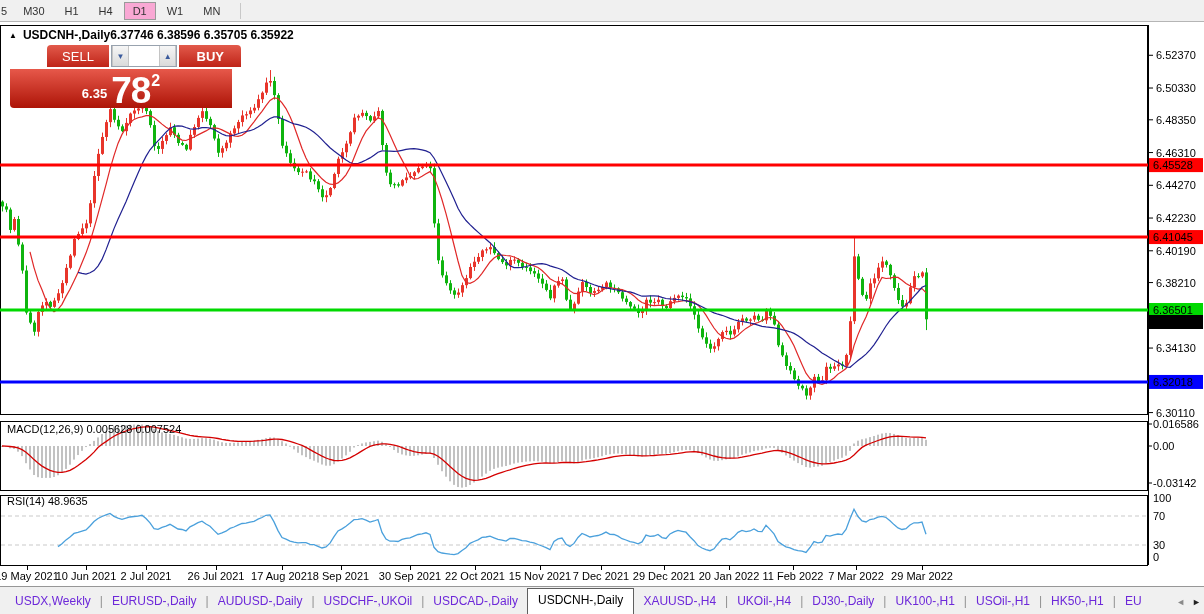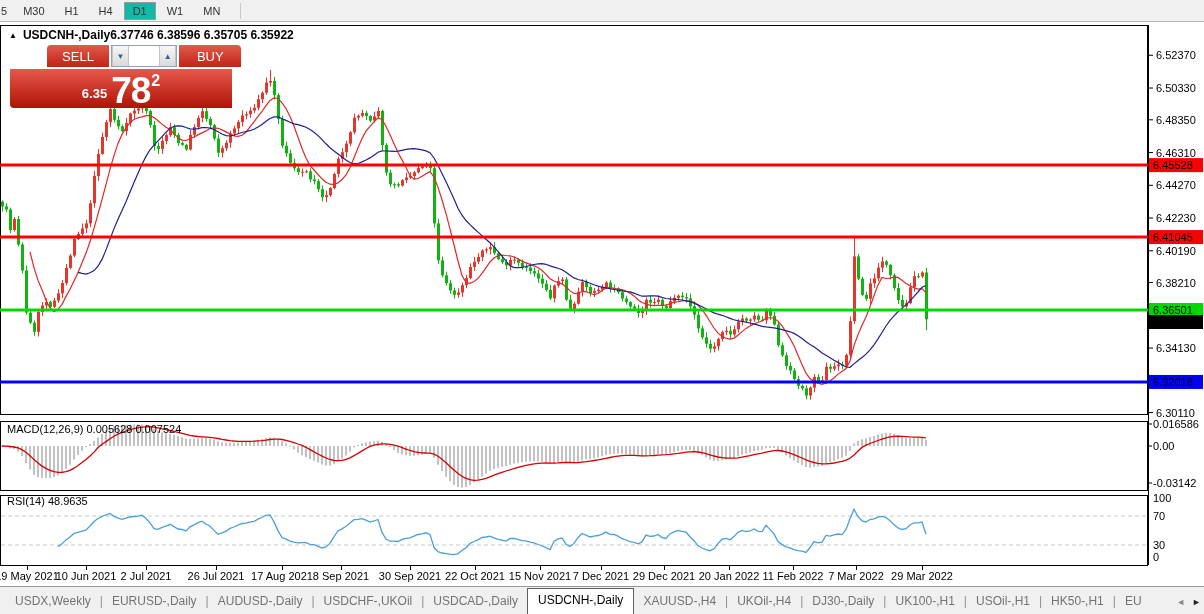--- a/index.html
+++ b/index.html
@@ -5,36 +5,36 @@
   * { margin:0; padding:0; box-sizing:border-box; }
   html,body { width:1204px; height:614px; background:#fff; font-family:"Liberation Sans",sans-serif; }
   #app { position:relative; width:1204px; height:614px; overflow:hidden; background:#fff; }
 
   
   .toolbar { position:absolute; left:0; top:0; width:1204px; height:22px;
              background:#f0f0f0; border-bottom:1px solid #b5b5b5;
              display:flex; align-items:center; }
   .tf-btn { font-size:11px; color:#333; padding:2px 8px; margin:0 1px; border:1px solid transparent; }
   .tf-btn.partial { padding:2px 4px 2px 0; margin-left:0; }
-  .tf-btn.active { background:#14b8a6; border:1px solid #9a9a9a; }
+  .tf-btn.active { background:#f9a8d4; border:1px solid #9a9a9a; }
   .tf-sep { width:1px; height:16px; background:#c8c8c8; margin-left:10px; }
 
   
   .chart-title { position:absolute; left:9px; top:28px; z-index:6; font-size:12px; font-weight:700; color:#000;
                  display:flex; align-items:center; }
   .collapse-tri { font-size:8px; margin-right:6px; font-weight:400; }
   .chart-title .ohlc { font-weight:700; }
 
   
   .tp { position:absolute; left:10px; top:45px; width:222px; z-index:6; }
   .tp-row1 { display:flex; height:22px; gap:2px;padding-left:37px; }
   .btn-sell,.btn-buy { flex:0 0 62px; background:linear-gradient(#e25a4b,#bf2418); color:#fff;
                        font-size:13px; display:flex; align-items:center; justify-content:center; }
   .btn-sell { border-radius:4px 0 0 0; }
-  .btn-buy  { border-radius:0 4px 0 0; }
+  .btn-buy  { border-radius:0 4px 0 0;font-weight:bold; }
   .spinner { flex:1; display:flex; background:#fff; border:1px solid #98a2ae; }
   .spin-btn { width:17px; background:linear-gradient(#f6f6f6,#dadada); color:#3a5a9c; font-size:8px;
               display:flex; align-items:center; justify-content:center; border-left:1px solid #c4c4c4; border-right:1px solid #c4c4c4; }
   .spin-val { flex:1; text-align:right; font-size:13px; padding:2px 5px 0 0; color:#4d7c0f;margin-top:40px; }
   .tp-row2 { display:flex; gap:11px; margin-top:2px; height:39px; }
   .price-cell { flex:1; background:linear-gradient(#e7584a,#ad1407); color:#fff;
                 display:flex; align-items:flex-end; justify-content:center; padding-bottom:1px; }
   .price-cell.left  { border-radius:0 0 0 4px; }
   .price-cell.right { border-radius:0 0 4px 0; }
   .pc-small { font-size:13px; font-weight:700; margin:0 4px 6px 0; }
@@ -46,21 +46,21 @@
   .macd-label { top:423px; }
   .rsi-label  { top:495px; }
 
   
   #chart-svg { position:absolute; left:0; top:22px; }
   #chart-svg text { font-family:"Liberation Sans",sans-serif; font-size:11px; fill:#000; }
 
   
   .tabbar { position:absolute; left:0; top:586px; width:1204px; height:28px;
             background:#f0f0f0; border-top:1px solid #979797; display:flex; align-items:flex-end; padding-left:6px; }
-  .tab { font-size:12px; color:#737373; padding:4px 9px 6px 9px; white-space:nowrap; }
+  .tab { font-size:12px; color:#6d28d9; padding:4px 9px 6px 9px; white-space:nowrap; }
   .tab.active { background:#fff; border:1px solid #5f5f5f; border-bottom:none; color:#000; padding:4px 10px 7px 10px; }
   .tab-pipe { color:#909090; font-size:12px; padding-bottom:6px; }
   .tab-arrows { position:absolute; right:3px; bottom:7px; display:flex; gap:7px; }
   .tab-arrow { font-size:9px; color:#222; }
   .tab-arrow.left { color:#8a8a8a; }
 </style>
 </head>
 <body>
 
 <div id="app">

